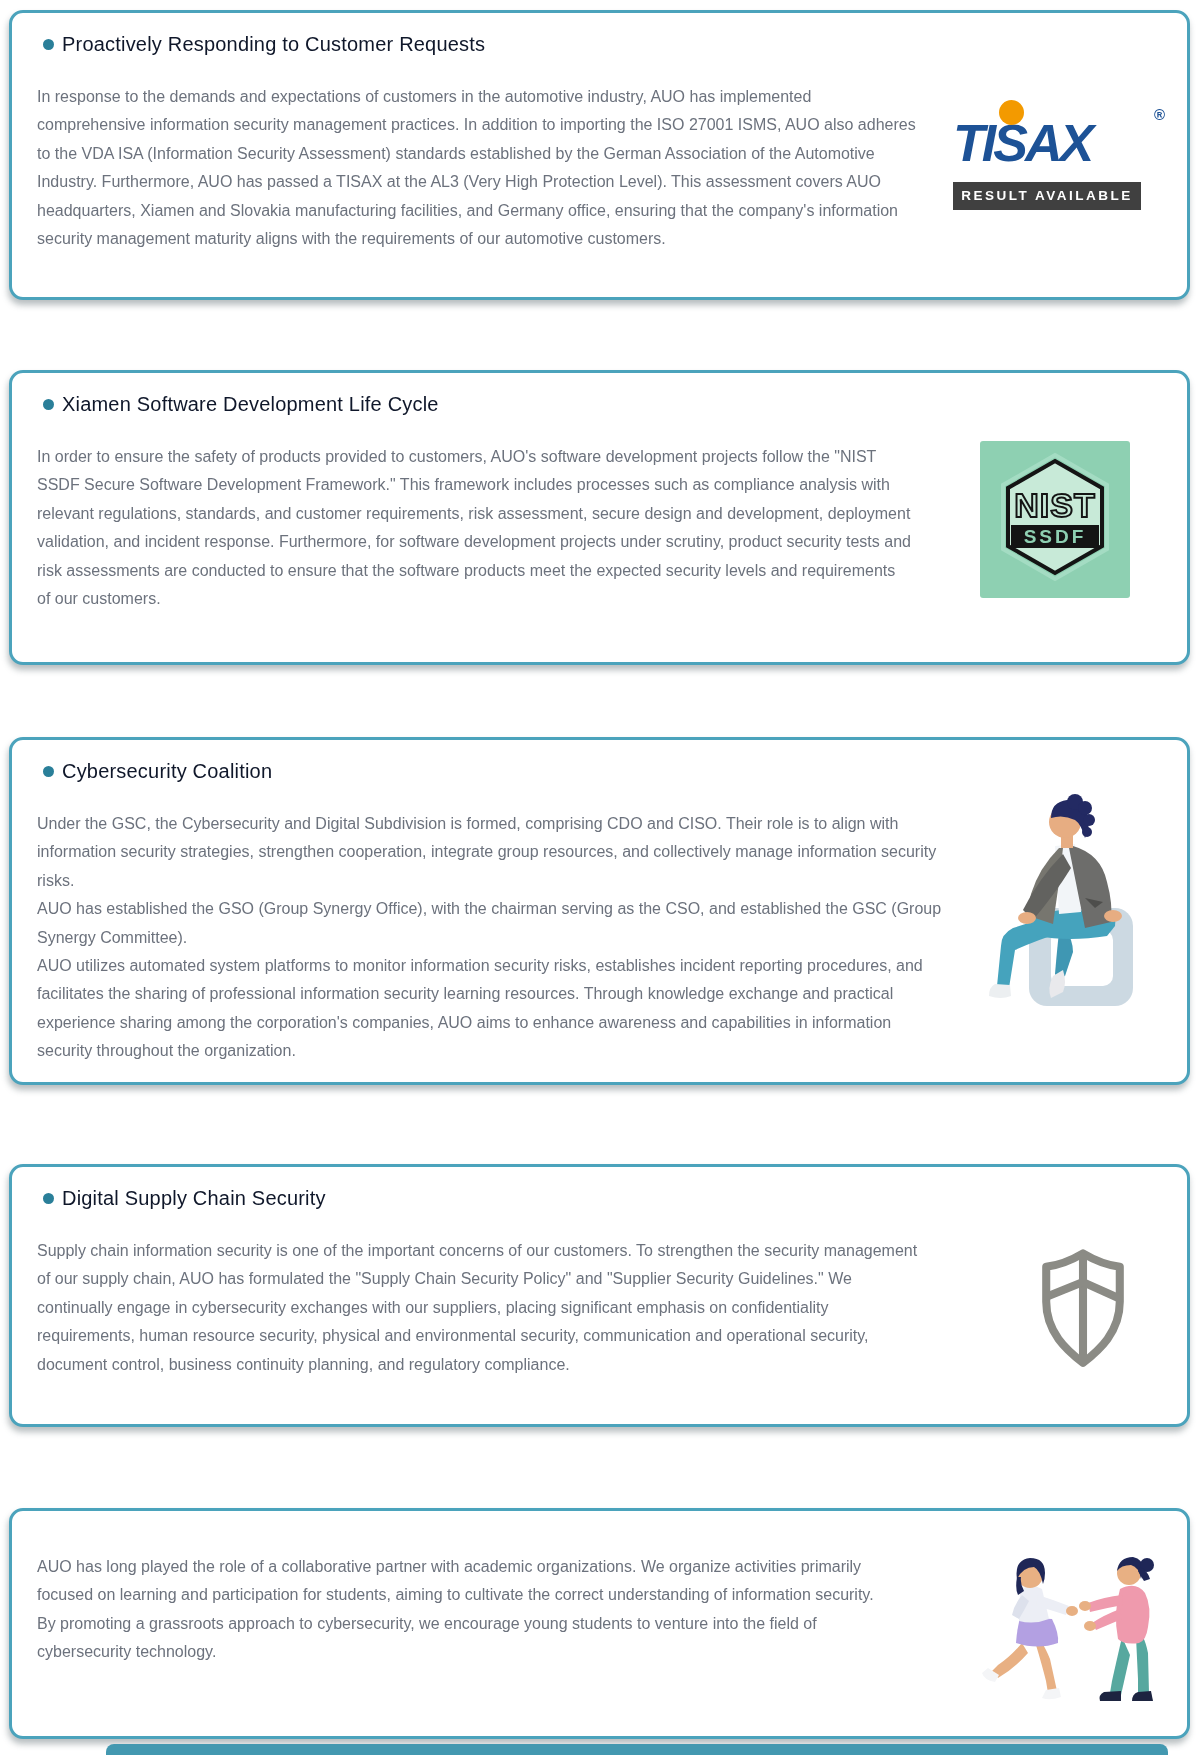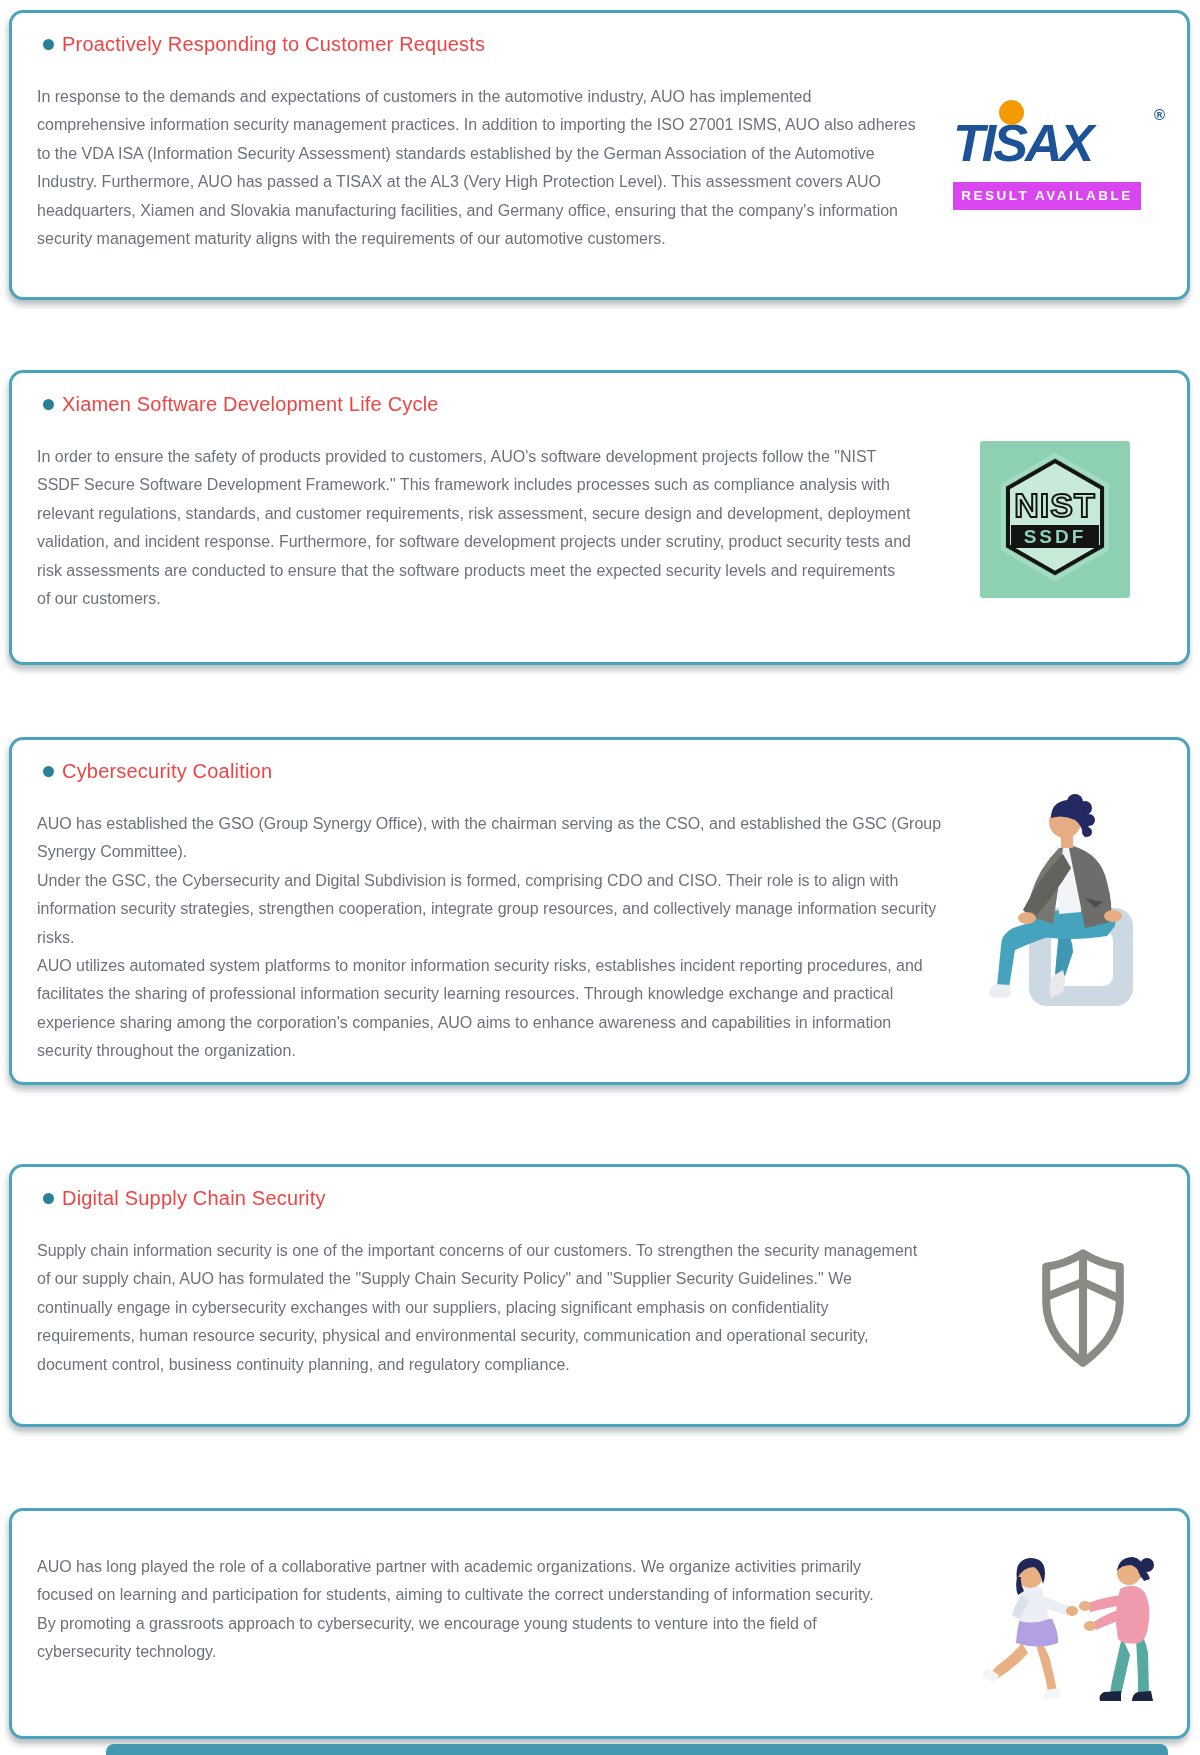--- a/index.html
+++ b/index.html
@@ -10,42 +10,42 @@
         border-radius:14px;box-sizing:border-box;padding:17px 0 0 25px;
         box-shadow:-1px 5px 6px rgba(80,95,100,.40);}
   .card1{top:10px;height:290px;}
   .card2{top:370px;height:295px;}
   .card3{top:737px;height:348px;}
   .card4{top:1164px;height:263px;}
   .card5{top:1508px;height:231px;}
 
   .title-row{display:flex;align-items:center;gap:8px;margin-left:-19px;padding-left:25px;}
   .bullet{width:11px;height:11px;border-radius:50%;background:#2a7f99;flex:none;}
-  .card-title{margin:0;font-size:20px;line-height:28px;font-weight:500;color:#ef4444;letter-spacing:.2px;}
+  .card-title{margin:0;font-size:20px;line-height:28px;font-weight:500;color:#0f172a;letter-spacing:.2px;}
 
   .card-text{margin-top:25px;font-size:16px;line-height:28.4px;color:#6c727d;}
   .card-text p{margin:0;}
   .card1 .card-text{max-width:885px;}
   .card2 .card-text{max-width:875px;}
   .card3 .card-text{max-width:912px;}
   .card4 .card-text{max-width:885px;}
   .card5 .card-text{max-width:845px;}
 
   .media{position:absolute;}
 
   
   .tisax{top:103px;right:22px;width:212px;}
   .tisax-word-row{position:relative;height:54px;}
   .tisax-word{font-style:italic;font-weight:700;font-size:52px;line-height:54px;
               color:#1d5296;letter-spacing:-3px;white-space:nowrap;}
   .tisax-dot{position:absolute;width:25px;height:25px;border-radius:50%;background:#f39a00;
              top:-16px;left:46px;}
   .tisax-reg{position:absolute;top:-10px;right:0;font-size:15px;font-style:normal;
              font-weight:700;color:#1d5296;}
-  .tisax-banner{margin-top:12px;width:188px;height:28px;line-height:28px;background:#d946ef;
+  .tisax-banner{margin-top:12px;width:188px;height:28px;line-height:28px;background:#404040;
                 color:#fff;font-size:13.5px;font-weight:700;letter-spacing:2.5px;text-align:center;}
 
   
   .nist{top:68px;right:57px;width:150px;height:157px;text-decoration:underline;}
 
   
   .sitting{top:50px;right:40px;width:170px;height:220px;}
 
   
   .shield{top:81px;right:59px;width:90px;height:122px;}
@@ -98,22 +98,22 @@
       </svg>
     </div>
   </section>
 
   <section class="card card3">
     <div class="title-row">
       <span class="bullet"></span>
       <h2 class="card-title">Cybersecurity Coalition</h2>
     </div>
     <div class="card-text">
+      <p>Under the GSC, the Cybersecurity and Digital Subdivision is formed, comprising CDO and CISO. Their role is to align with information security strategies, strengthen cooperation, integrate group resources, and collectively manage information security risks.</p>
       <p>AUO has established the GSO (Group Synergy Office), with the chairman serving as the CSO, and established the GSC (Group Synergy Committee).</p>
-      <p>Under the GSC, the Cybersecurity and Digital Subdivision is formed, comprising CDO and CISO. Their role is to align with information security strategies, strengthen cooperation, integrate group resources, and collectively manage information security risks.</p>
       <p>AUO utilizes automated system platforms to monitor information security risks, establishes incident reporting procedures, and facilitates the sharing of professional information security learning resources. Through knowledge exchange and practical experience sharing among the corporation's companies, AUO aims to enhance awareness and capabilities in information security throughout the organization.</p>
     </div>
     <div class="media sitting">
       <svg viewBox="0 0 170 220" width="170" height="220">
         <rect x="52" y="118" width="104" height="98" rx="18" fill="#ccd9e2"></rect>
         <rect x="74" y="140" width="62" height="56" rx="10" fill="#ffffff"></rect>
         <path d="M88 138 Q96 150 96 162 L88 186 Q80 190 78 184 Q80 160 82 142 Z" fill="#3f97b3"></path>
         <path d="M86 180 Q90 192 86 202 L74 208 Q70 198 76 186 Z" fill="#e9e9ec"></path>
         <path d="M80 124 L36 138 Q24 144 24 156 L20 196 L32 198 L38 160 Q60 150 86 142 Z" fill="#45a3bd"></path>
         <path d="M18 194 L33 195 L34 206 Q24 210 12 206 Q12 197 18 194 Z" fill="#eceff1"></path>

